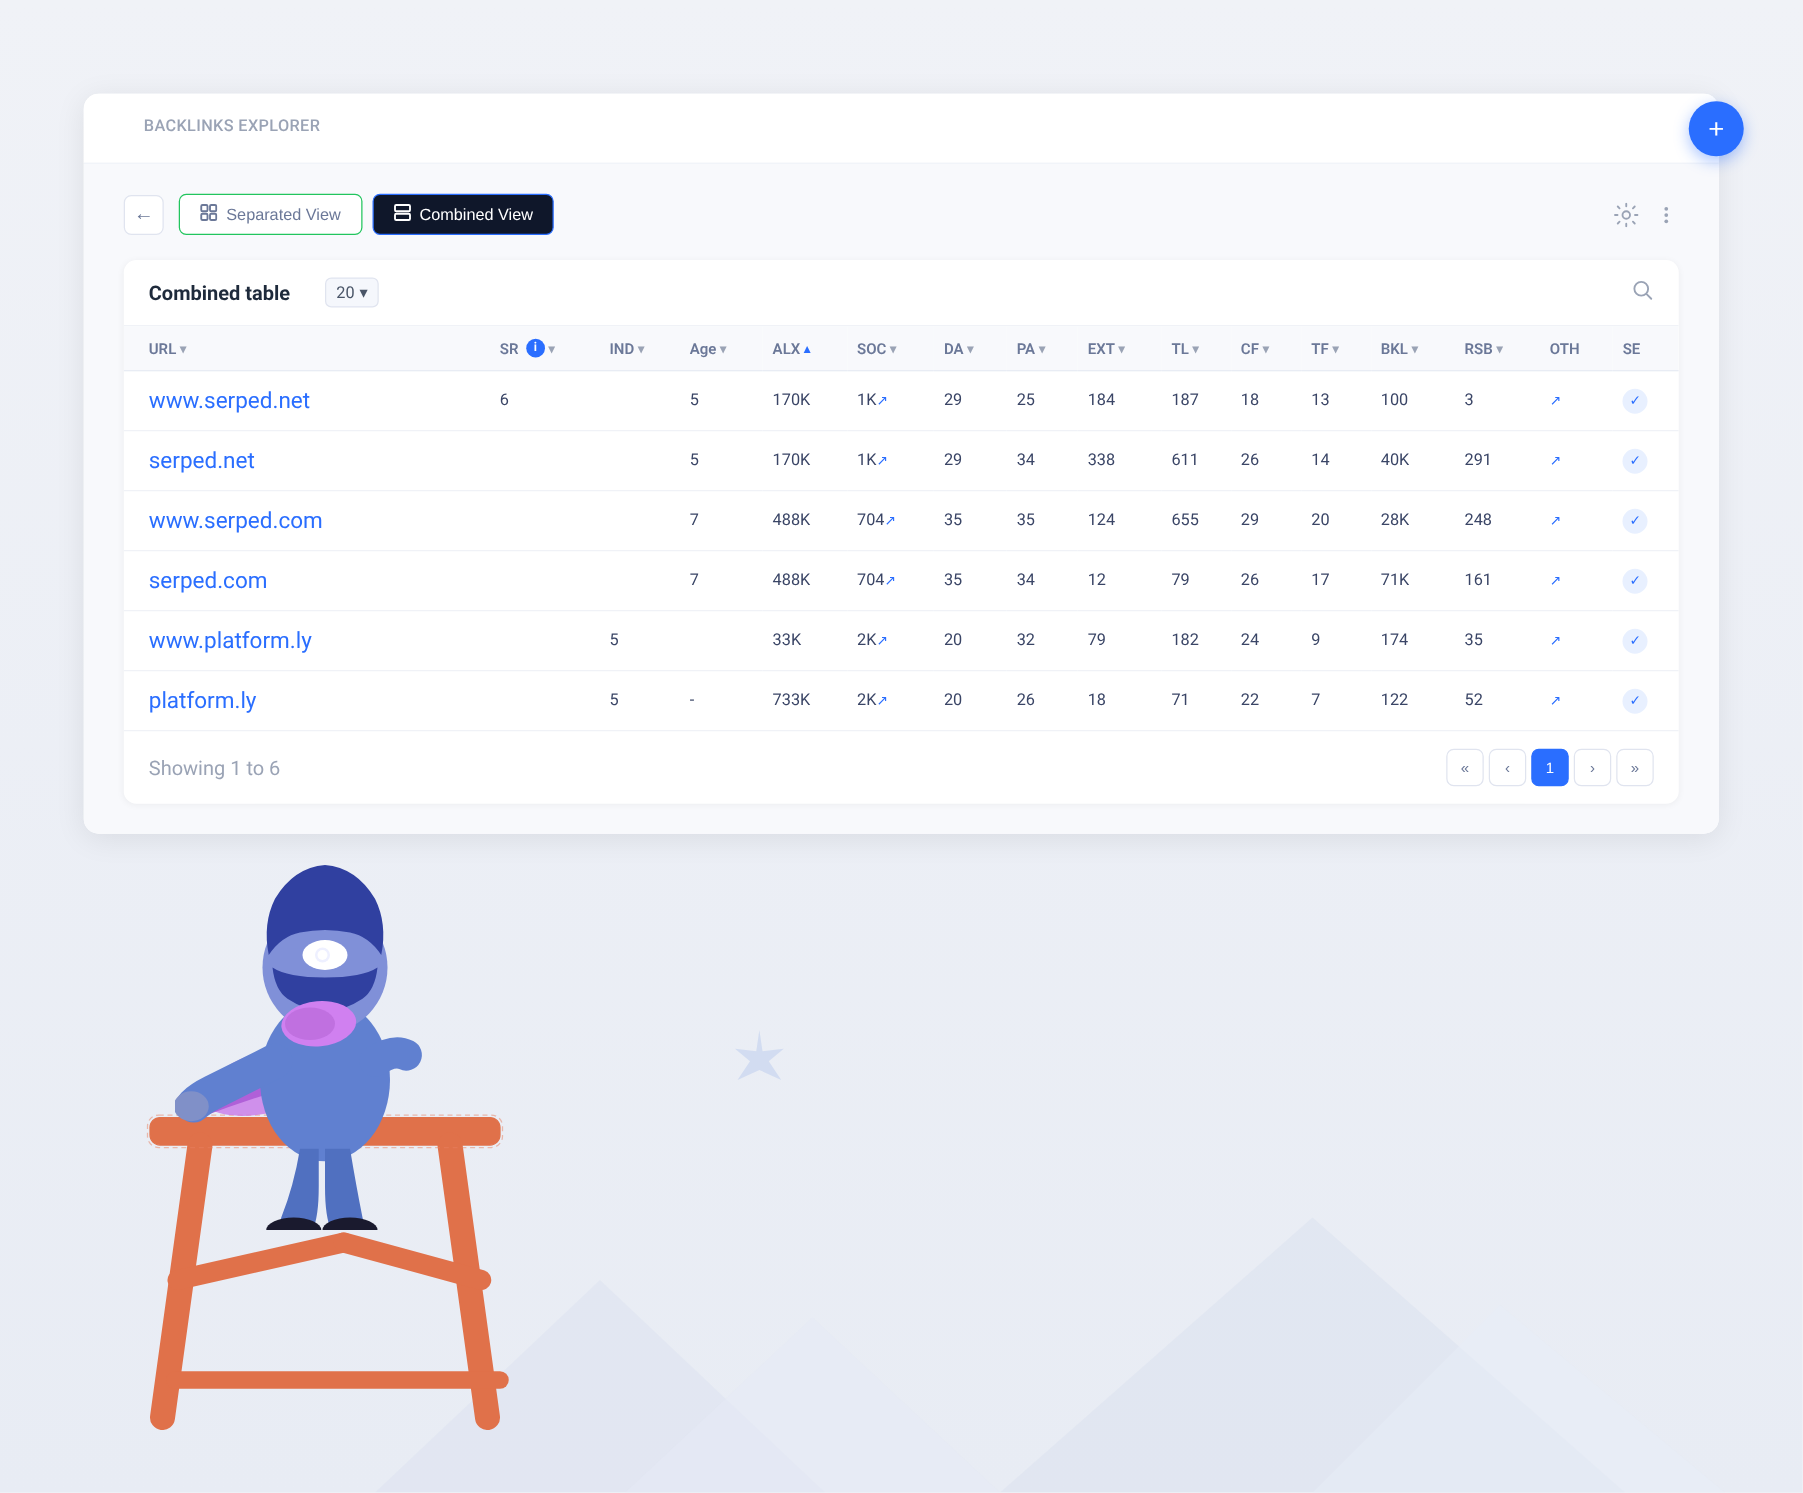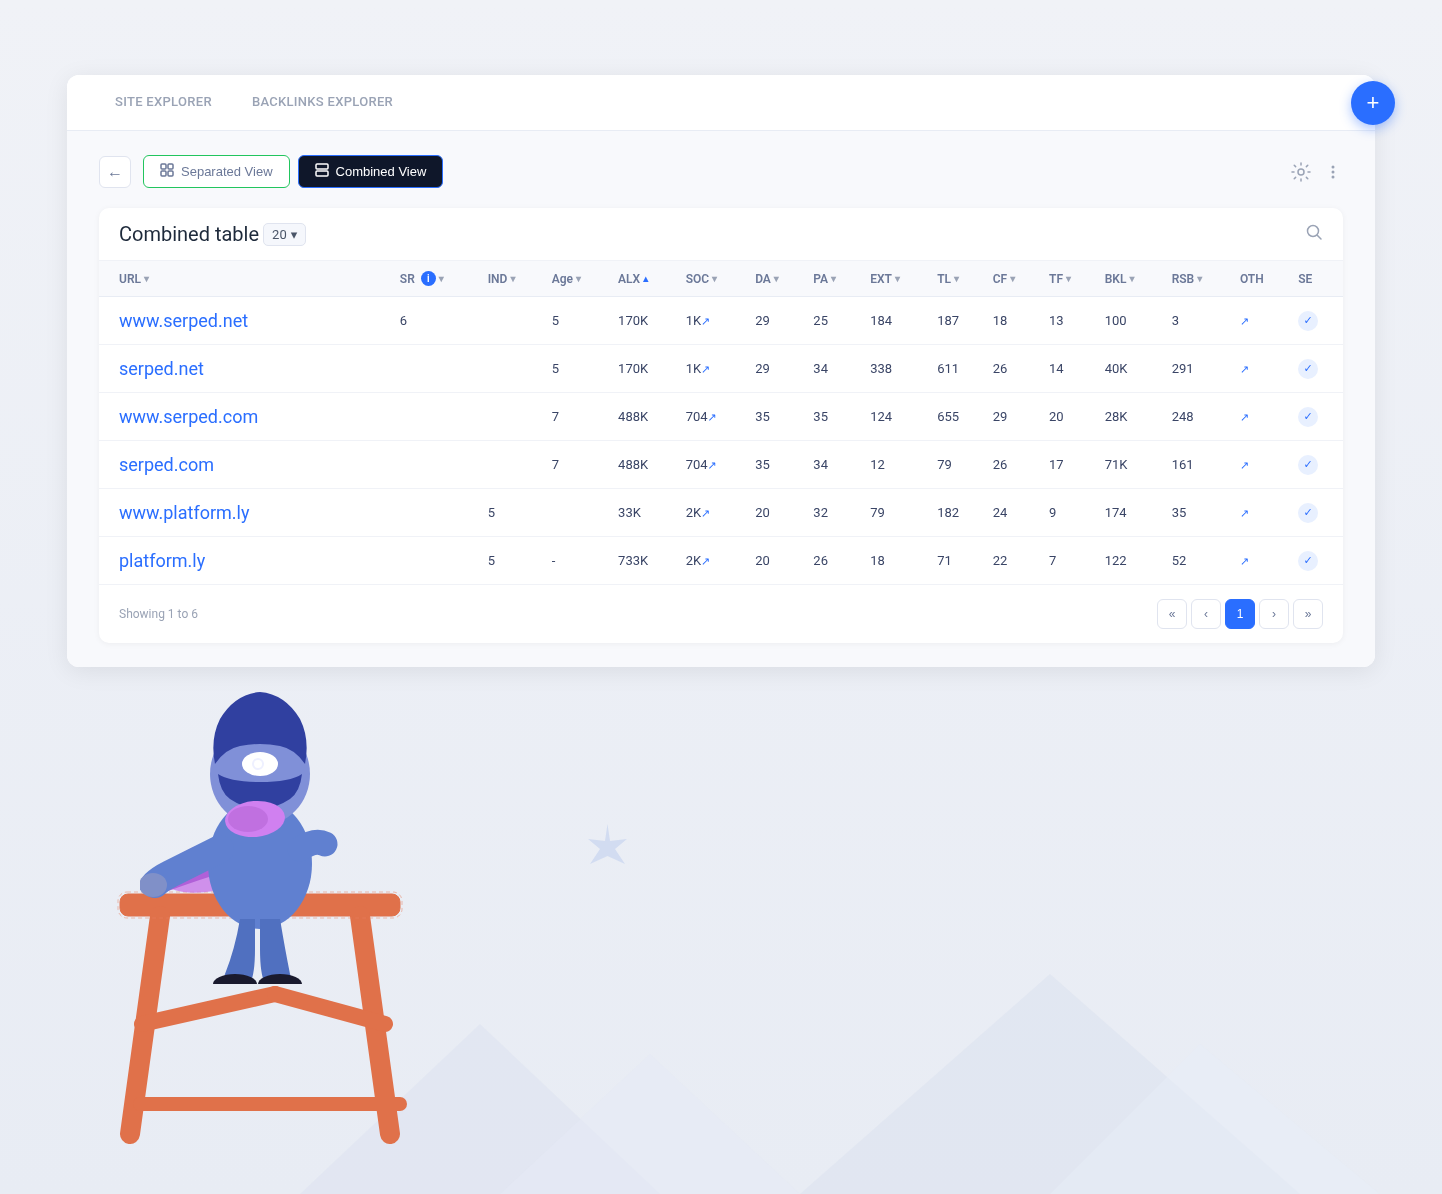--- a/index.html
+++ b/index.html
@@ -161,24 +161,24 @@
     }
 
     .table-header-row {
       display: flex;
       align-items: center;
       padding: 14px 20px;
       border-bottom: 1px solid #f0f2f7;
     }
 
     .table-title {
-      font-size: 20px;
-      font-weight: 400;
+      font-size: 16px;
+      font-weight: 700;
       color: #1e2a3b;
-      margin-right: 4px;
+      margin-right: 28px;
     }
 
     .rows-select {
       display: flex;
       align-items: center;
       gap: 4px;
       background: #f5f7fc;
       border: 1px solid #e0e4ef;
       border-radius: 5px;
       padding: 3px 8px;
@@ -294,21 +294,21 @@
     .pagination-row {
       display: flex;
       align-items: center;
       padding: 14px 20px;
       border-top: 1px solid #f0f2f7;
       font-size: 13px;
       color: #9aa3b5;
     }
 
     .pagination-row .showing-text {
-      font-size: 12px;
+      font-size: 16px;
       color: #9aa3b5;
     }
 
     .pagination-controls {
       margin-left: auto;
       display: flex;
       gap: 4px;
     }
 
     .page-btn {
@@ -343,21 +343,20 @@
     }
   </style>
 </head>
 <body>
 
 <div class="page-wrapper">
 
   <div class="main-card">
 
     <div class="nav-tabs">
-      <div class="nav-tab">SITE EXPLORER</div>
       <div class="nav-tab">BACKLINKS EXPLORER</div>
       <button class="add-btn">+</button>
     </div>
 
     <div class="content-area">
 
       <div class="view-toggle-bar">
         <button class="back-btn">
           <span>←</span>
         </button>

